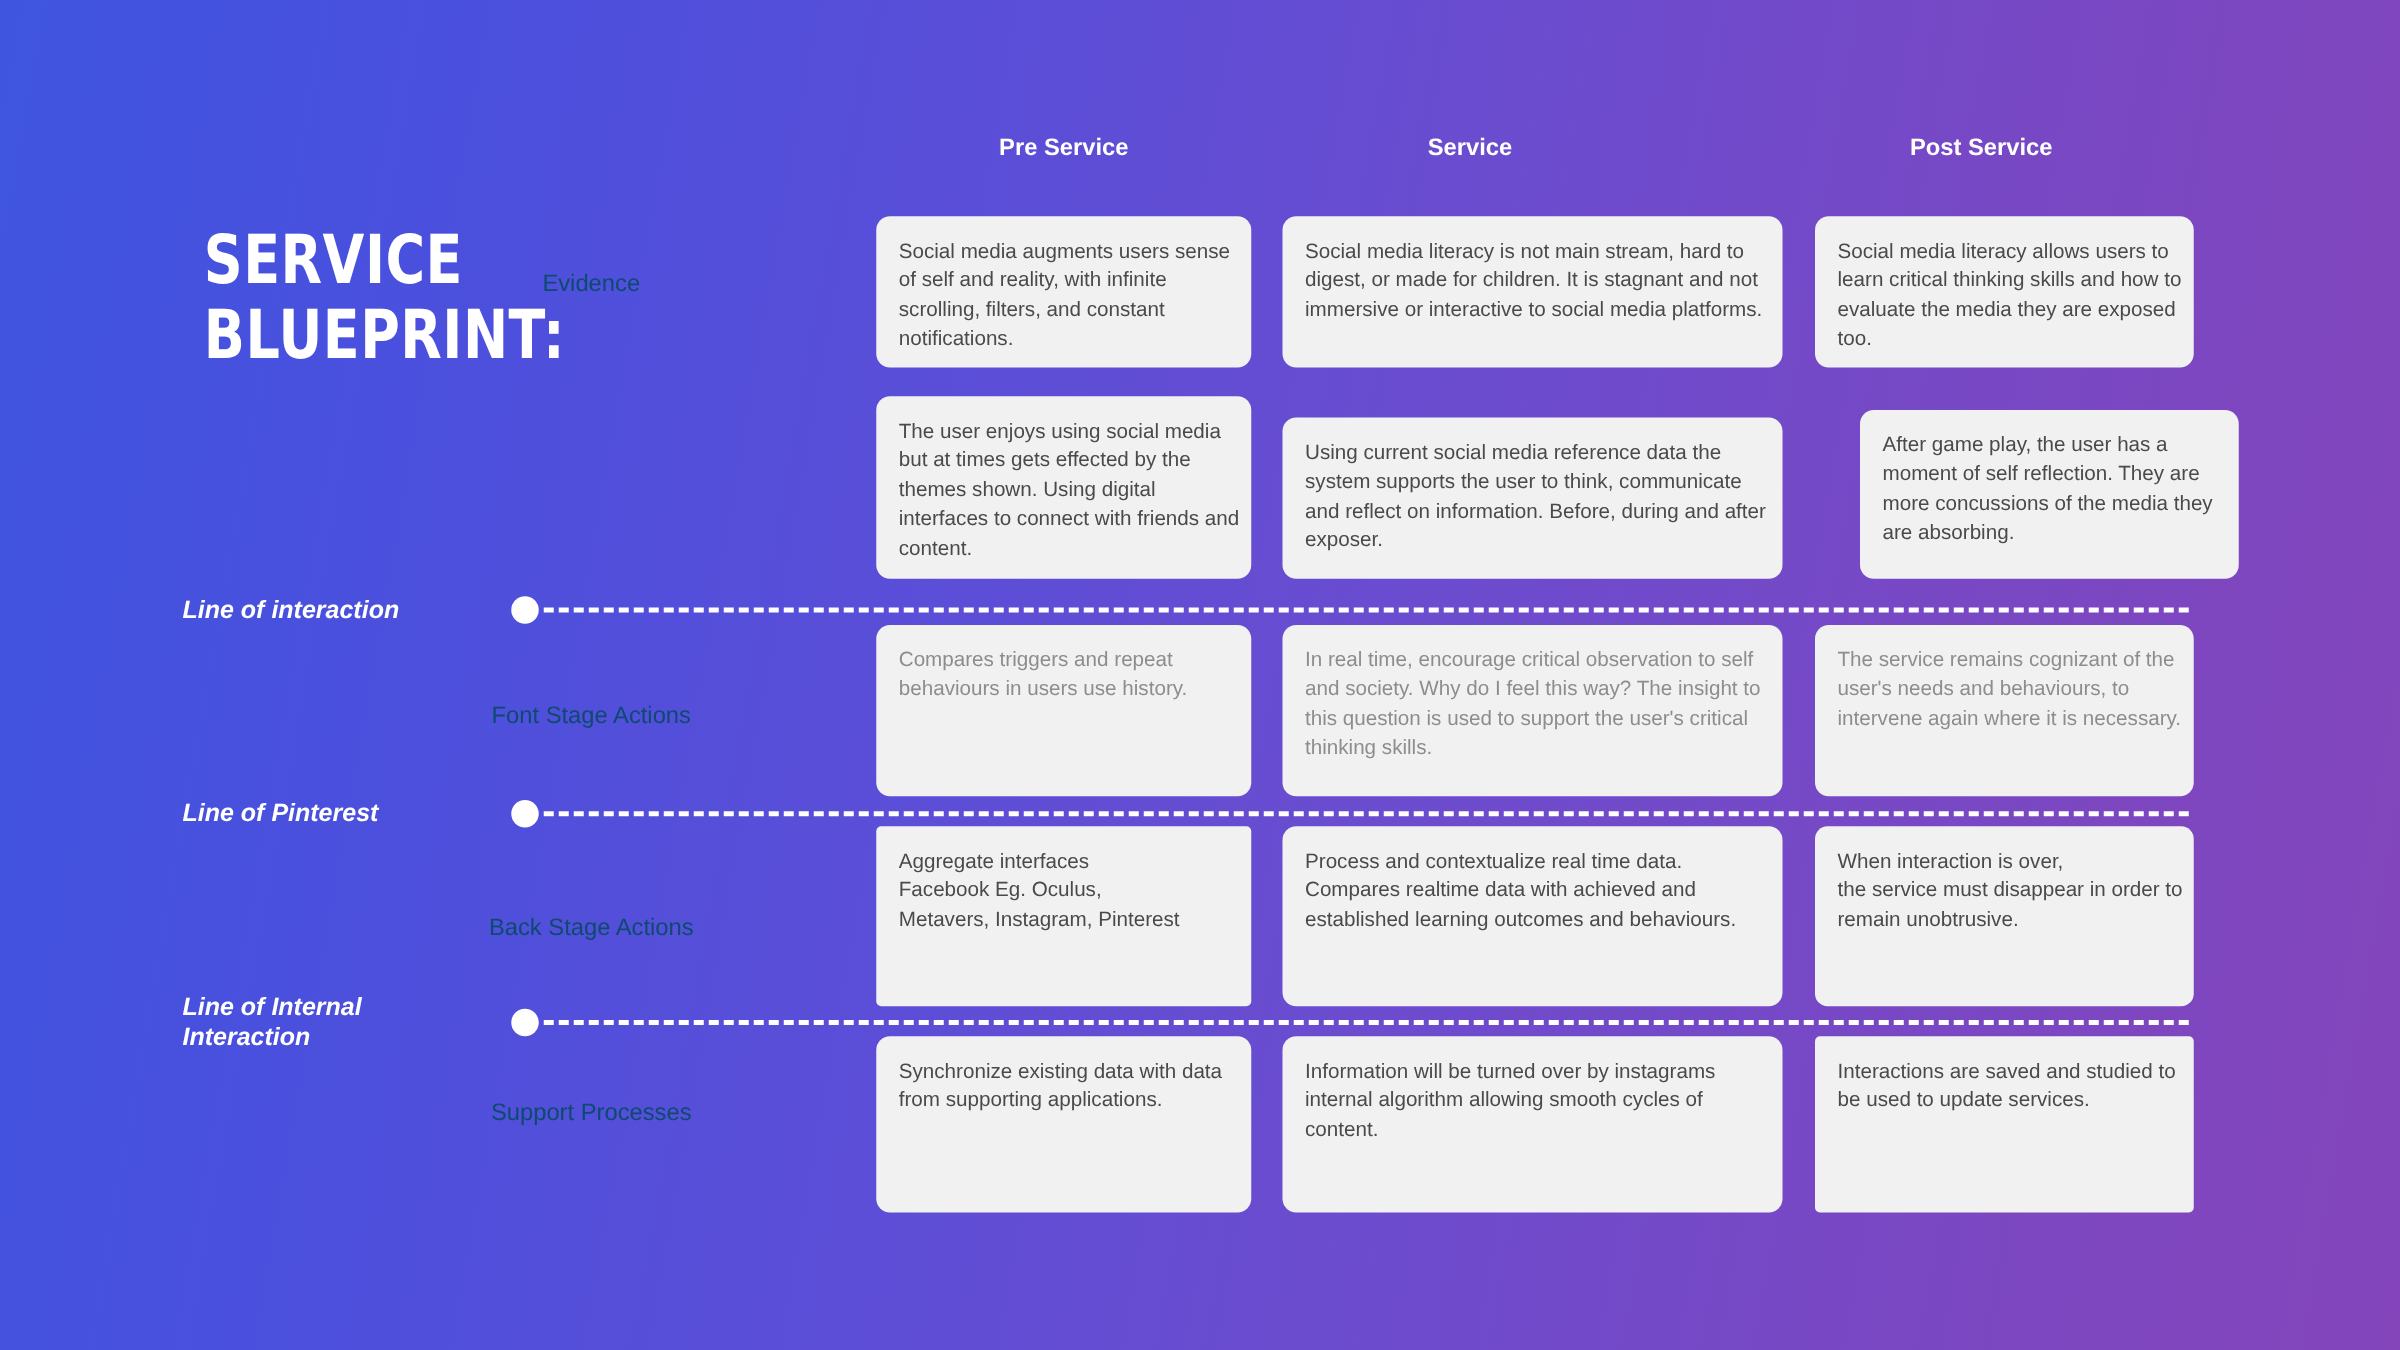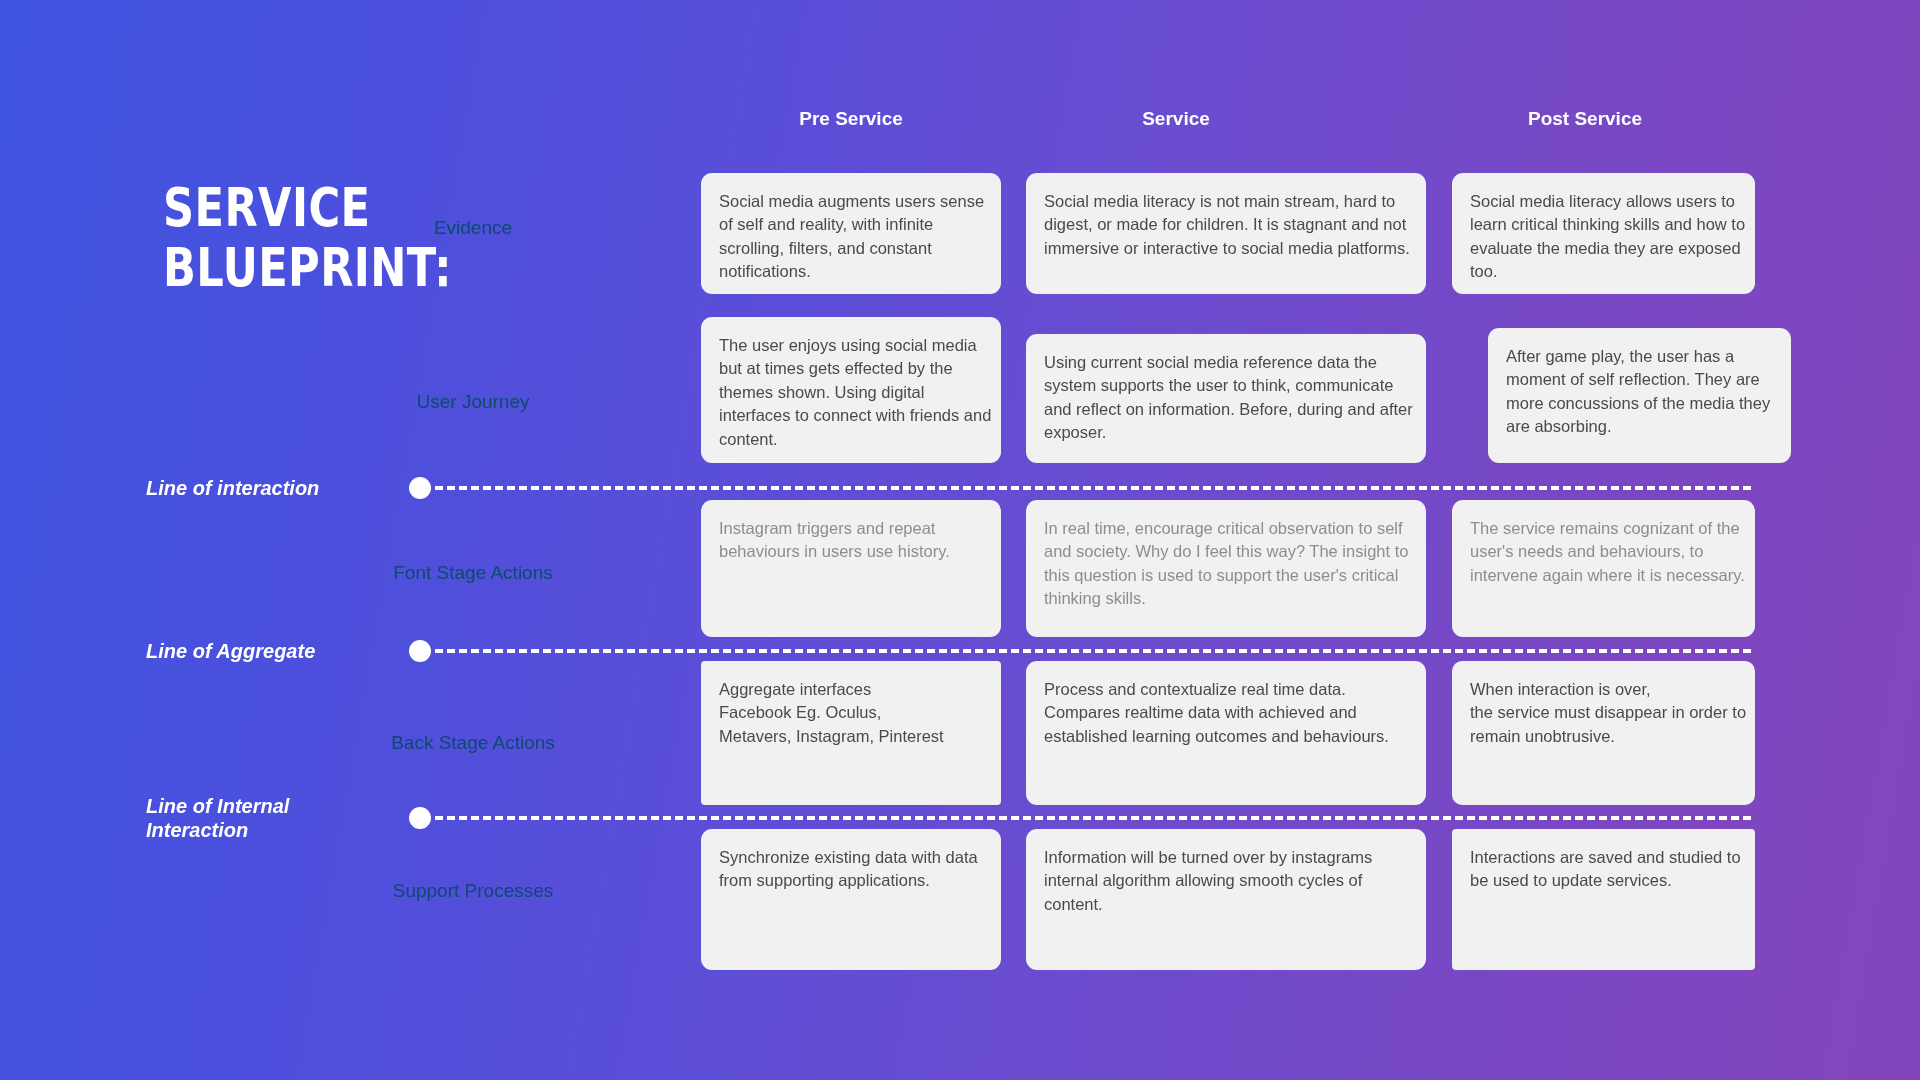--- a/index.html
+++ b/index.html
@@ -109,37 +109,36 @@
 
   <div class="col-header c0">Pre Service</div>
   <div class="col-header c1">Service</div>
   <div class="col-header c2">Post Service</div>
 
   <div class="row-label" style="top:216px;">Evidence</div>
   <div class="card" style="left:701px; top:173px; width:300px; height:121px;">Social media augments users sense of self and reality, with infinite scrolling, filters, and constant notifications.</div>
   <div class="card" style="left:1026px; top:173px; width:400px; height:121px;">Social media literacy is not main stream, hard to digest, or made for children. It is stagnant and not immersive or interactive to social media platforms.</div>
   <div class="card" style="left:1452px; top:173px; width:303px; height:121px;">Social media literacy allows users to learn critical thinking skills and how to evaluate the media they are exposed too.</div>
 
-  <div class="row-label" style="top:390px;">User Journey</div>
   <div class="card" style="left:701px; top:317px; width:300px; height:146px;">The user enjoys using social media but at times gets effected by the themes shown. Using digital interfaces to connect with friends and content.</div>
   <div class="card" style="left:1026px; top:334px; width:400px; height:129px;">Using current social media reference data the system supports the user to think, communicate and reflect on information. Before, during and after exposer.</div>
   <div class="card" style="left:1452px; top:328px; width:303px; height:135px;margin-left:36px;">After game play, the user has a moment of self reflection. They are more concussions of the media they are absorbing.</div>
 
   <div class="divider-label" style="top:476px;">Line of interaction</div>
   <div class="divider" style="left:409px; top:477px; width:1342px;">
     <span class="dot"></span>
     <span class="dash" style="width:1316px;"></span>
   </div>
 
   <div class="row-label" style="top:561px;">Font Stage Actions</div>
-  <div class="card muted" style="left:701px; top:500px; width:300px; height:137px;">Instagram triggers and repeat behaviours in users use history.</div>
+  <div class="card muted" style="left:701px; top:500px; width:300px; height:137px;">Compares triggers and repeat behaviours in users use history.</div>
   <div class="card muted" style="left:1026px; top:500px; width:400px; height:137px;">In real time, encourage critical observation to self and society. Why do I feel this way? The insight to this question is used to support the user's critical thinking skills.</div>
   <div class="card muted" style="left:1452px; top:500px; width:303px; height:137px;">The service remains cognizant of the user's needs and behaviours, to intervene again where it is necessary.</div>
 
-  <div class="divider-label" style="top:639px;">Line of Aggregate</div>
+  <div class="divider-label" style="top:639px;">Line of Pinterest</div>
   <div class="divider" style="left:409px; top:640px; width:1342px;">
     <span class="dot"></span>
     <span class="dash" style="width:1316px;"></span>
   </div>
 
   <div class="row-label" style="top:731px;">Back Stage Actions</div>
   <div class="card sharp" style="left:701px; top:661px; width:300px; height:144px;">Aggregate interfaces
 Facebook Eg. Oculus,
 Metavers, Instagram, Pinterest</div>
   <div class="card" style="left:1026px; top:661px; width:400px; height:144px;">Process and contextualize real time data. Compares realtime data with achieved and established learning outcomes and behaviours.</div>

